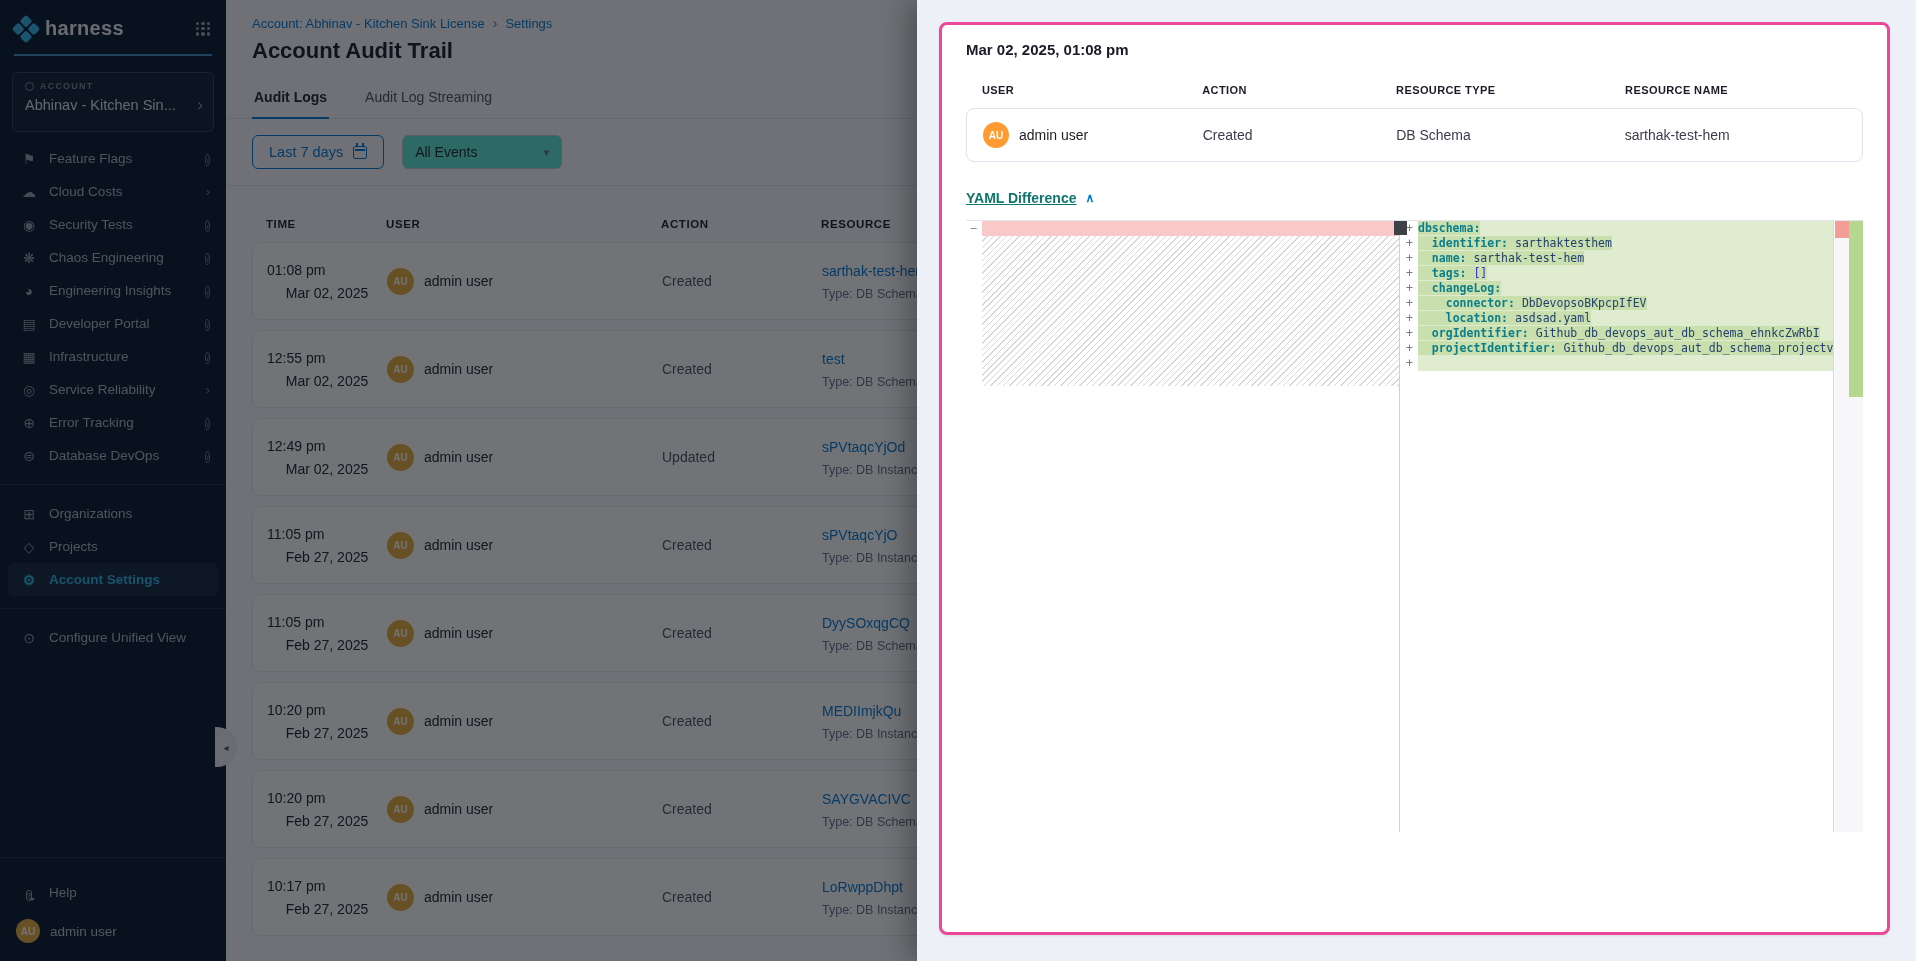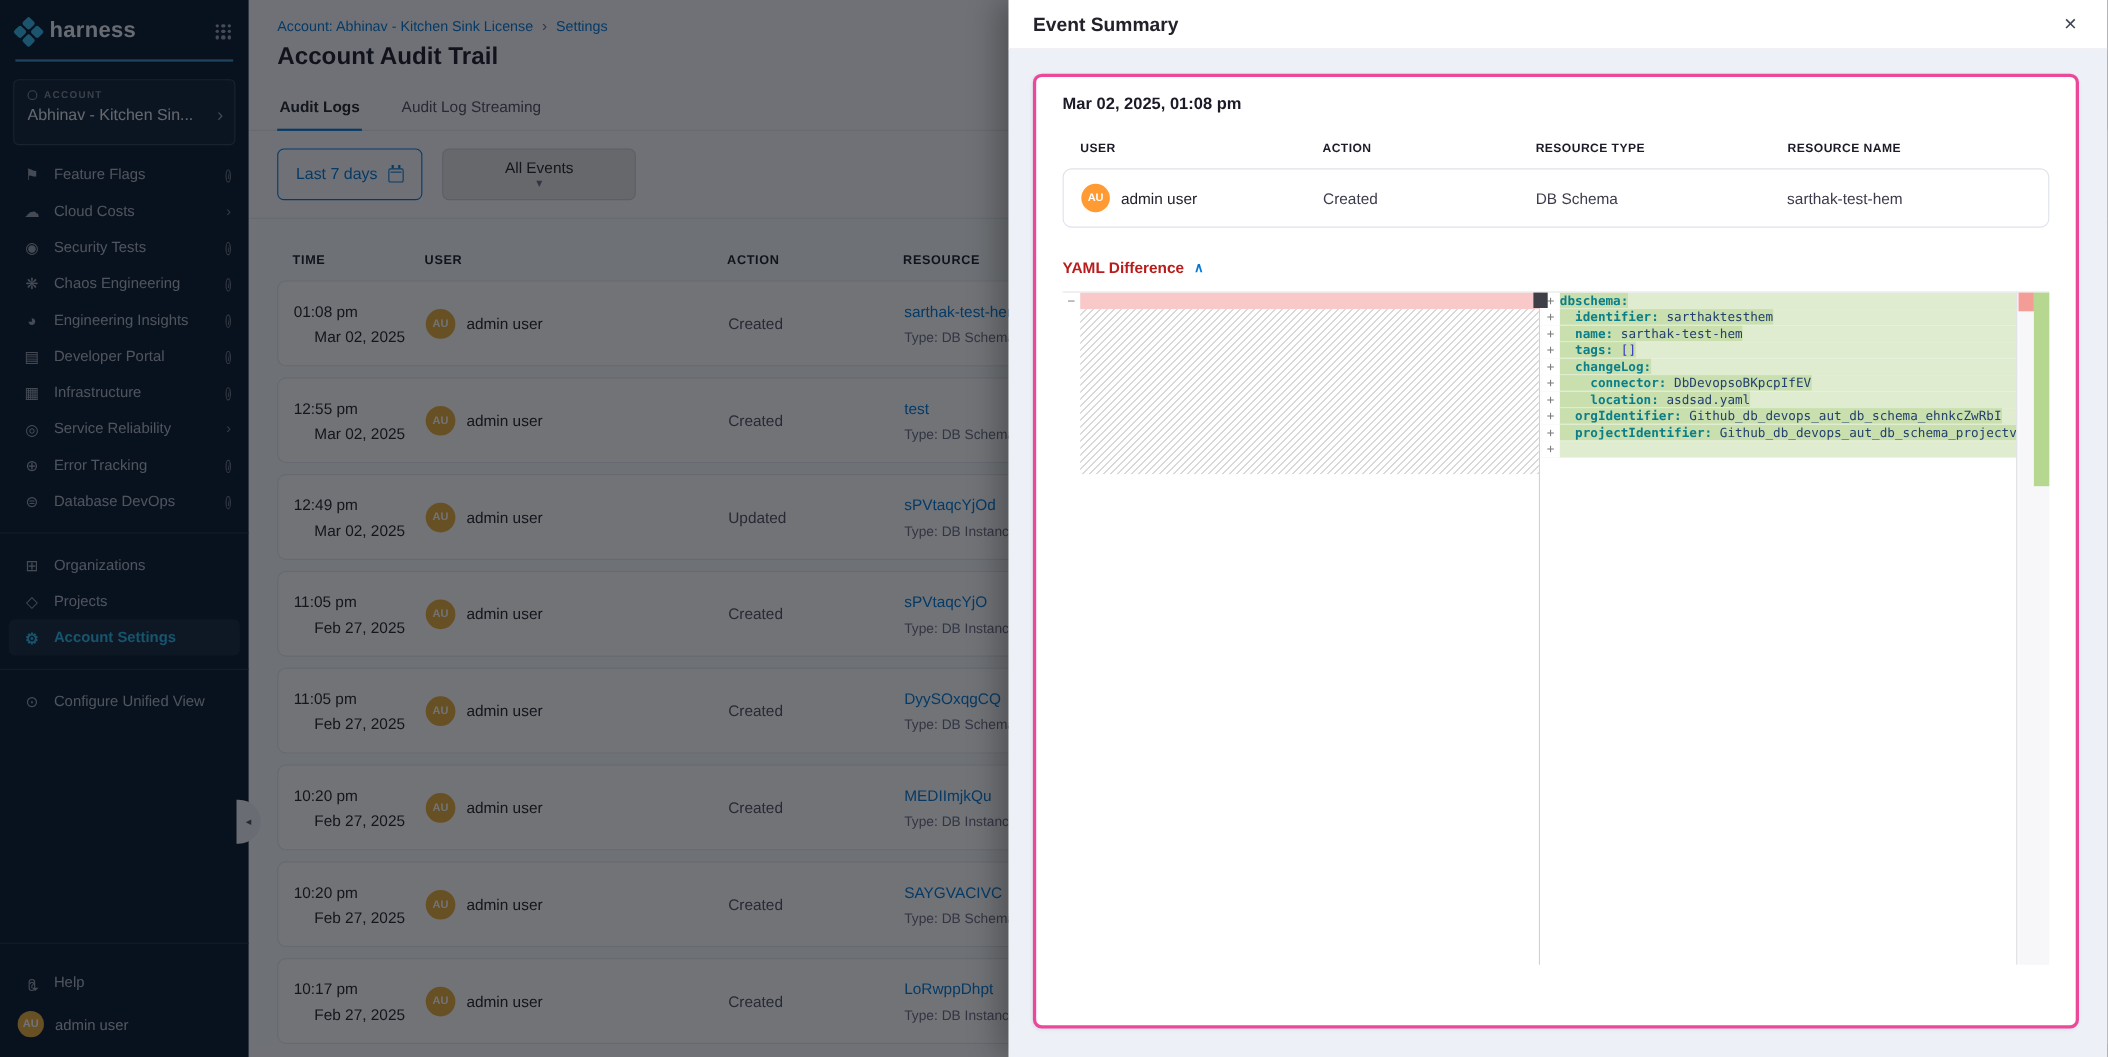--- a/index.html
+++ b/index.html
@@ -46,21 +46,21 @@
   .page-title { padding:7px 0 0 26px; font-size:22px; font-weight:bold; color:#1b1b28; }
   .tabs { display:flex; gap:34px; padding:0 26px; margin-top:15px; border-bottom:1px solid #e4e5ee; }
   .tab { font-size:14px; color:#4f5162; padding:10px 2px 13px 2px; position:relative; cursor:pointer; }
   .tab.active { color:#22222a; font-weight:bold; }
   .tab.active:after { content:""; position:absolute; left:0; right:0; bottom:-1px; height:2px; background:#0278d5; }
   .filter-row { display:flex; gap:18px; padding:16px 26px; border-bottom:1px solid #e4e5ee; background:#fbfbfd; }
   .date-btn { display:flex; align-items:center; gap:10px; border:1px solid #0278d5; color:#0278d5; border-radius:6px; padding:8px 16px; font-size:14.5px; cursor:pointer; background:#fbfbfd; }
   .cal-icon { width:14px; height:13px; border:1.6px solid #0278d5; border-radius:2px; position:relative; margin-top:1px; }
   .cal-icon:before { content:""; position:absolute; left:1px; right:1px; top:2px; height:1.6px; background:#0278d5; }
   .cal-icon:after { content:""; position:absolute; left:2px; top:-4px; width:2px; height:3px; background:#0278d5; box-shadow:6px 0 0 #0278d5; }
-  .select-box { display:flex; align-items:center; width:176px; border:1px solid #cbccd6; border-radius:6px; padding:8px 12px; font-size:14px; color:#22222a; cursor:pointer; background:#e5e5e5;flex-direction:column; }
+  .select-box { display:flex; align-items:center; width:160px; border:1px solid #cbccd6; border-radius:6px; padding:8px 12px; font-size:14px; color:#22222a; cursor:pointer; background:#5eead4; }
   .select-box .sel-label { flex:1; }
   .caret { color:#6b6d85; font-size:11px; }
   .table-zone { padding:24px 26px 0 26px; background:#f8f9fb; min-height:700px; }
   .thead { display:grid; grid-template-columns:120px 275px 160px 1fr; padding:8px 0 12px 14px; font-size:11.5px; font-weight:bold; letter-spacing:.6px; color:#1c1c28; }
   .row-card { display:grid; grid-template-columns:120px 275px 160px 1fr; align-items:center; background:#fff; border:1px solid #e6e7ee; border-radius:8px; margin-bottom:10px; padding:13px 0 13px 14px; min-height:78px; cursor:pointer; }
   .tcell { font-size:14px; color:#22222a; }
   .tcell .t2 { margin-top:7px;text-align:center; }
   .ucell { display:flex; align-items:center; gap:10px; font-size:14px; color:#22222a; }
   .avatar.mid { width:27px; height:27px; font-size:10px; background:#e7ab38; }
   .acell { font-size:14px; color:#4f5162; }
@@ -75,21 +75,21 @@
   .drawer-close { color:#3e4653; font-size:20px; cursor:pointer; line-height:1; padding:2px 6px; }
   .drawer-body { flex:1; background:#eef0f8; padding:22px 26px 26px 22px; overflow:hidden; }
   .card { background:#fff; border:3px solid #ec4899; border-radius:8px; box-shadow:0 1px 3px rgba(20,20,40,.07); height:100%; padding:16px 24px; overflow:hidden; }
   .evt-date { font-size:15px; font-weight:bold; color:#1b1b28; }
   .evt-module { font-size:12.5px; color:#8f90a0; margin-top:9px; white-space:nowrap; overflow:hidden; }
   .evt-head { display:grid; grid-template-columns:25% 22% 26% 27%; padding:0 0 0 16px; margin-top:26px; font-size:11px; font-weight:bold; letter-spacing:.4px; color:#1c1c28; }
   .evt-row { display:grid; grid-template-columns:25% 22% 26% 27%; align-items:center; border:1px solid #dfe1ec; border-radius:8px; margin-top:12px; padding:13px 0 13px 16px; font-size:14px; color:#3c3d4c; }
   .evt-user { display:flex; align-items:center; gap:10px; color:#22222a; }
   .avatar.orange { width:26px; height:26px; font-size:10px; background:#ff9b32; }
   .yaml-label-row { display:flex; align-items:center; gap:9px; margin-top:28px; cursor:pointer; }
-  .yaml-label { font-size:14px; font-weight:bold; color:#b91c1c; }
+  .yaml-label { font-size:14px; font-weight:bold; color:#0f766e;text-decoration:underline; }
   .yaml-chev { color:#0278d5; font-size:12px; font-weight:bold; }
 
   
   .diff { position:relative; margin-top:14px; height:612px; border-top:1px solid #e4e4ea; font-family:"DejaVu Sans Mono", monospace; font-size:11.5px; line-height:15px; }
   .diff-left { position:absolute; left:0; top:0; width:434px; height:100%; border-right:1px solid #cfd0d8; overflow:hidden; }
   .removed-row { display:flex; height:15px; }
   .rgut { width:16px; text-align:center; color:#8a8a8a; flex:none; }
   .removed-bar { flex:1; background:#f8c9c8; }
   .hatch { margin-left:16px; height:150px; background:repeating-linear-gradient(135deg,#ffffff 0 3.5px,#d8d8d8 3.5px 4.5px); }
   .sash-handle { position:absolute; left:428px; top:0; width:13px; height:14px; background:#3e3f47; z-index:3; }
@@ -352,24 +352,20 @@
             <div class="acell">Created</div>
             <div><a class="rlink">LoRwppDhpt</a><div class="rtype">Type: DB Instance</div></div>
           </div>
         </div>
     </div>
   </main>
 
   <div class="dim-overlay"></div>
 
   <aside class="drawer">
-    <div class="drawer-header">
-      <span class="drawer-title">Event Summary</span>
-      <span class="drawer-close">×</span>
-    </div>
     <div class="drawer-body">
       <div class="card">
         <div class="evt-date">Mar 02, 2025, 01:08 pm</div>
         <div class="evt-head" id="evt-head">
             <span>USER</span>
             <span>ACTION</span>
             <span>RESOURCE TYPE</span>
             <span>RESOURCE NAME</span>
           </div>
         <div class="evt-row">

